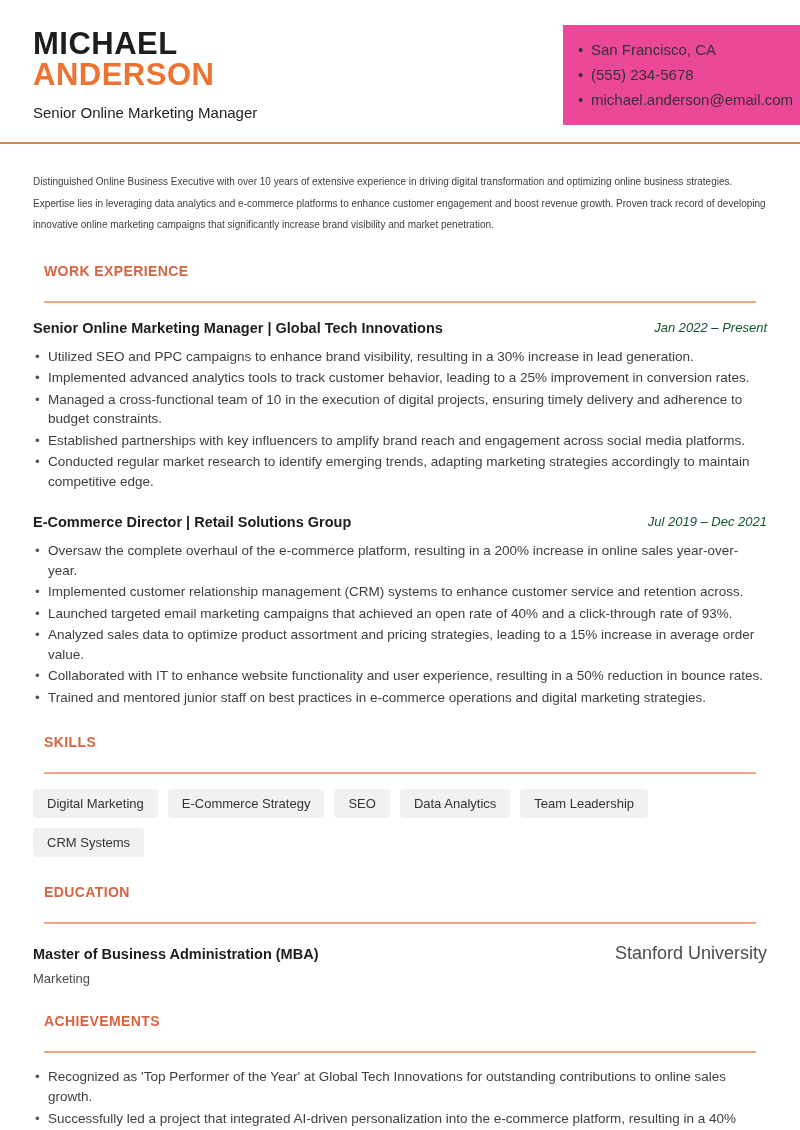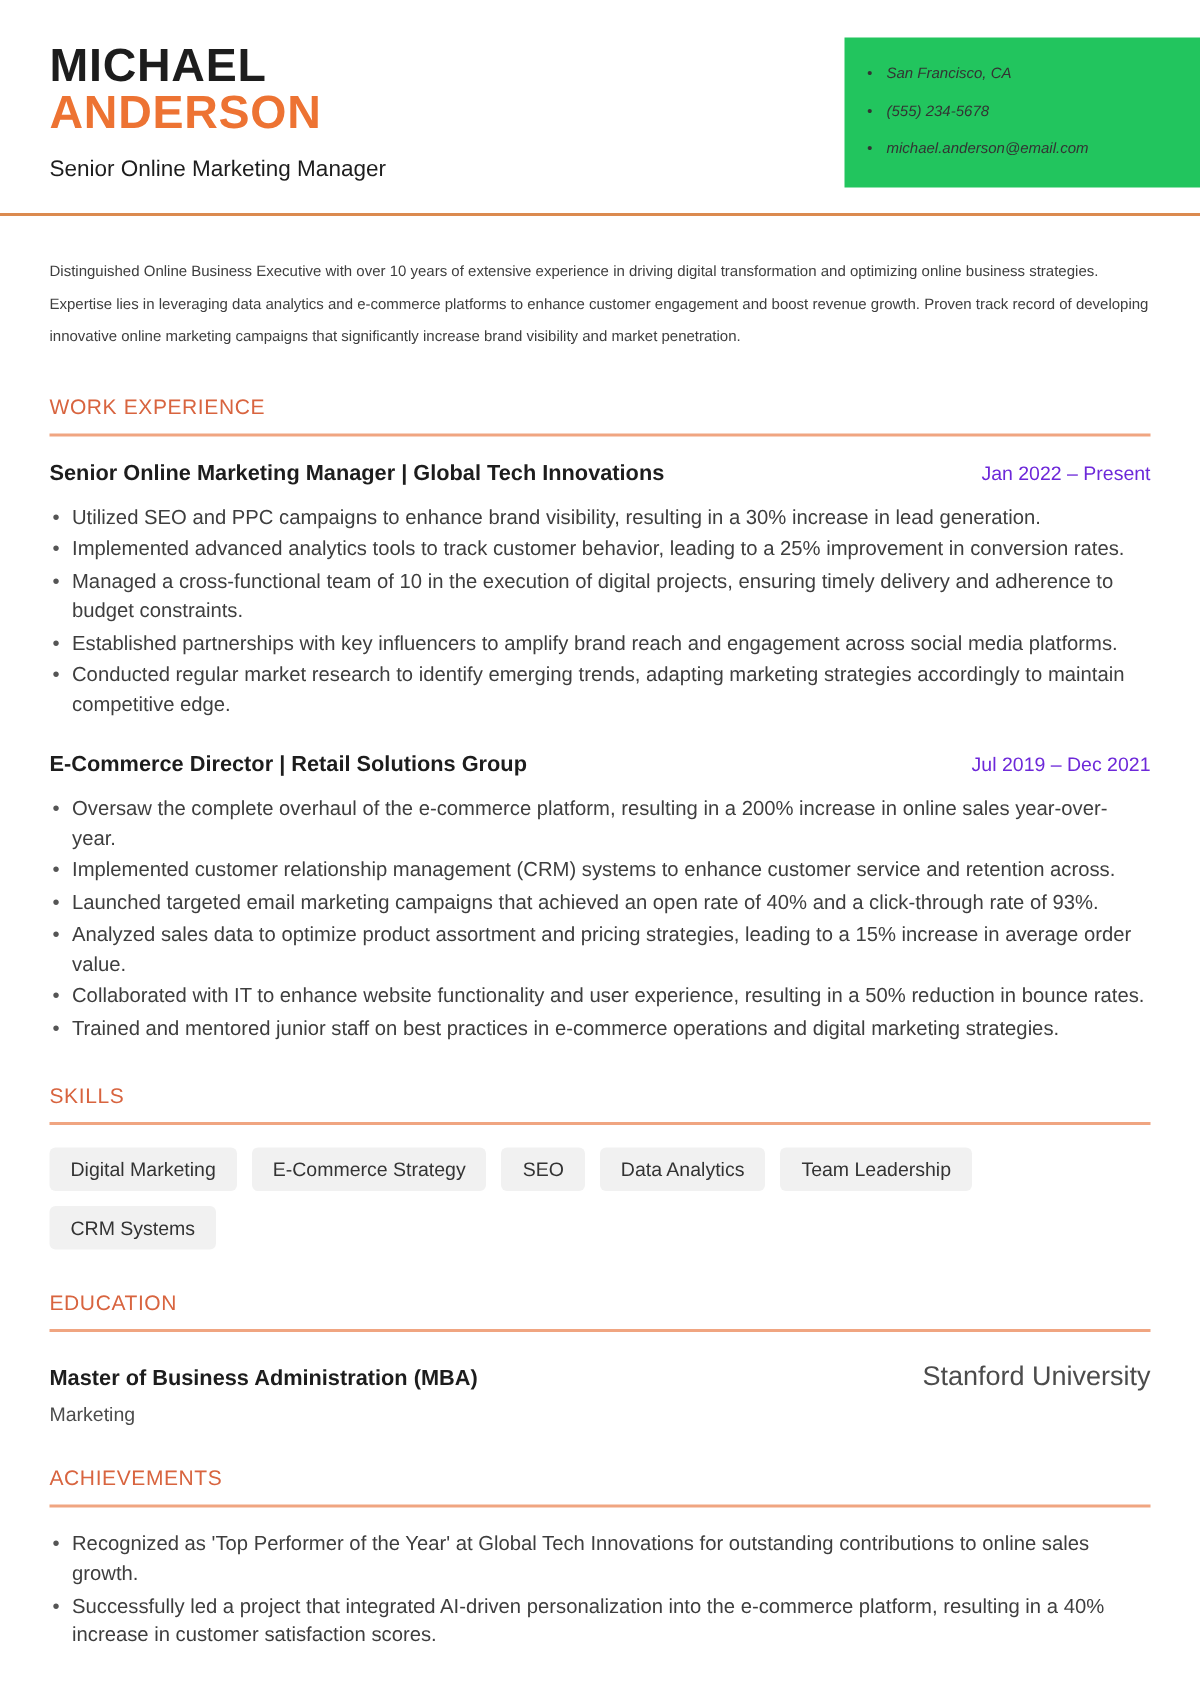--- a/index.html
+++ b/index.html
@@ -15,41 +15,41 @@
   .header {
     position: relative; height: 144px; padding: 28px 33px 0;
     border-bottom: 2px solid #DB8A4F;
   }
   .name { margin: 0; font-size: 31px; line-height: 31px; font-weight: 800; letter-spacing: 0.5px; color: #1d1d1d; }
   .name .last { display: block; color: #ED7333; }
   .header-job-title { margin-top: 14px; font-size: 15px; font-weight: 500; color: #1d1d1d; }
   .contact-box {
     position: absolute; top: 25px; right: 0; width: 237px;
     margin: 0; padding: 11px 8px 11px 15px; list-style: none;
-    background: #22c55e; font-size: 10px; color: #333333; font-style: italic;
+    background: #ec4899; font-size: 15px; color: #333333;
   }
   .contact-item { position: relative; padding-left: 13px; line-height: 22px; margin: 3px 0; }
   .contact-item::before { content: "•"; position: absolute; left: 0; color: #333333; }
 
   
   .main { padding: 0 33px; }
   .summary { margin: 27px 0 0; font-size: 10px; line-height: 21.5px; color: #3e3e3e; }
 
   .section { margin-top: 27px; }
   .section-heading {
-    margin: 0; font-size: 14px; font-weight: 400; letter-spacing: 0.4px;
-    color: #D8643F; padding-bottom: 10px; border-bottom: 2px solid #F0A581;
+    margin: 11px; font-size: 14px; font-weight: 700; letter-spacing: 0.4px;
+    color: #D8643F; padding-bottom: 22px; border-bottom: 2px solid #F0A581;
   }
 
   
   .job { margin-top: 17px; }
   .job + .job { margin-top: 23px; }
   .job-head { display: flex; justify-content: space-between; align-items: flex-start; }
   .job-title { margin: 0; font-size: 14.5px; font-weight: 700; color: #1d1d1d; }
-  .job-date { font-size: 13px; color: #6d28d9; white-space: nowrap; margin-left: 20px; }
+  .job-date { font-size: 13px; color: #14532d; white-space: nowrap; margin-left: 20px; font-style: italic; }
   .bullets { margin: 11px 0 0; padding: 0; list-style: none; }
   .bullets li {
     position: relative; padding-left: 15px; margin-bottom: 2px;
     font-size: 13.5px; line-height: 19.5px; color: #3e3e3e;
   }
   .bullets li::before { content: "•"; position: absolute; left: 2px; color: #555555; }
 
   
   .chips { display: flex; flex-wrap: wrap; gap: 10px; margin-top: 15px; }
   .chip {

